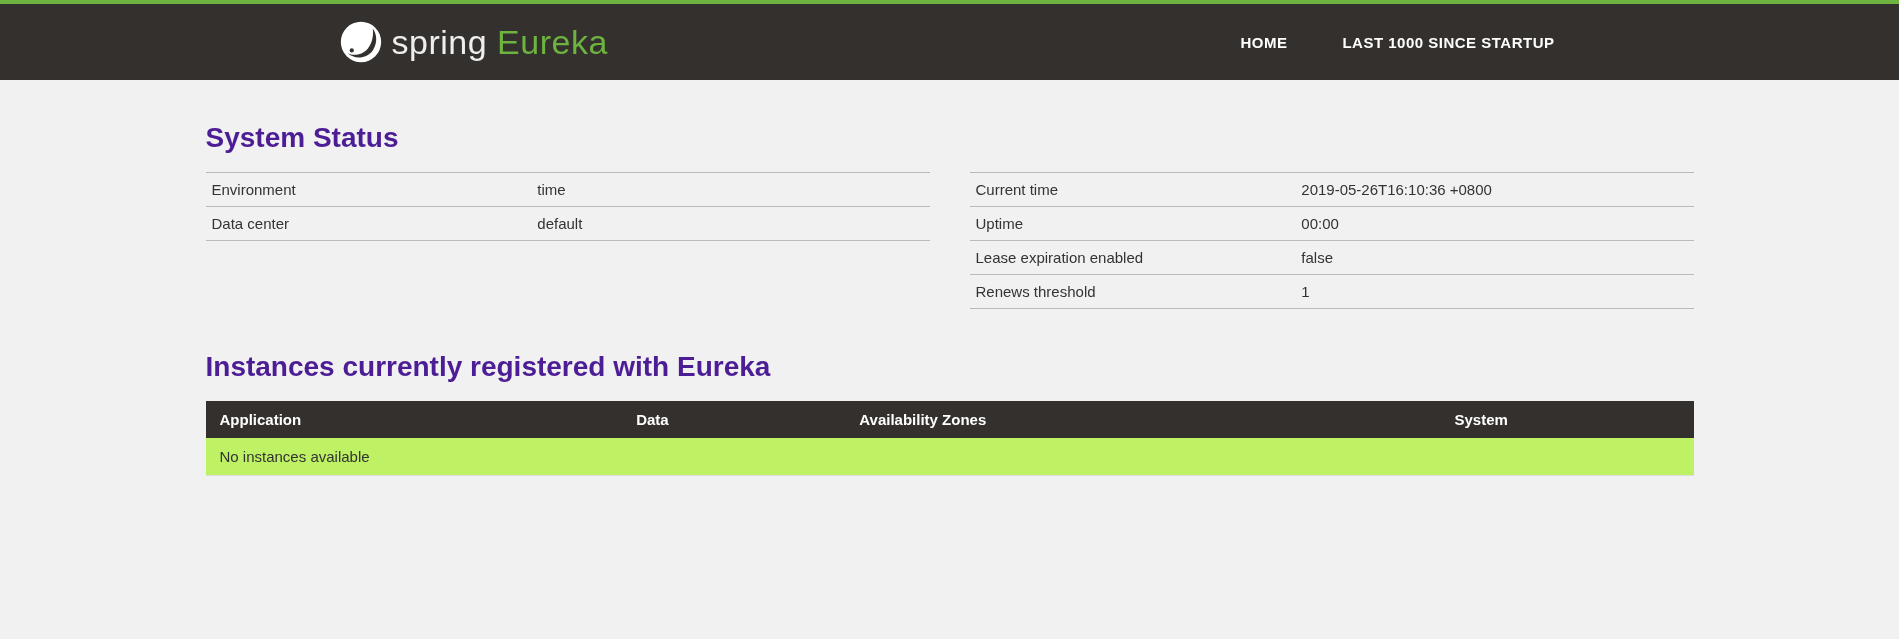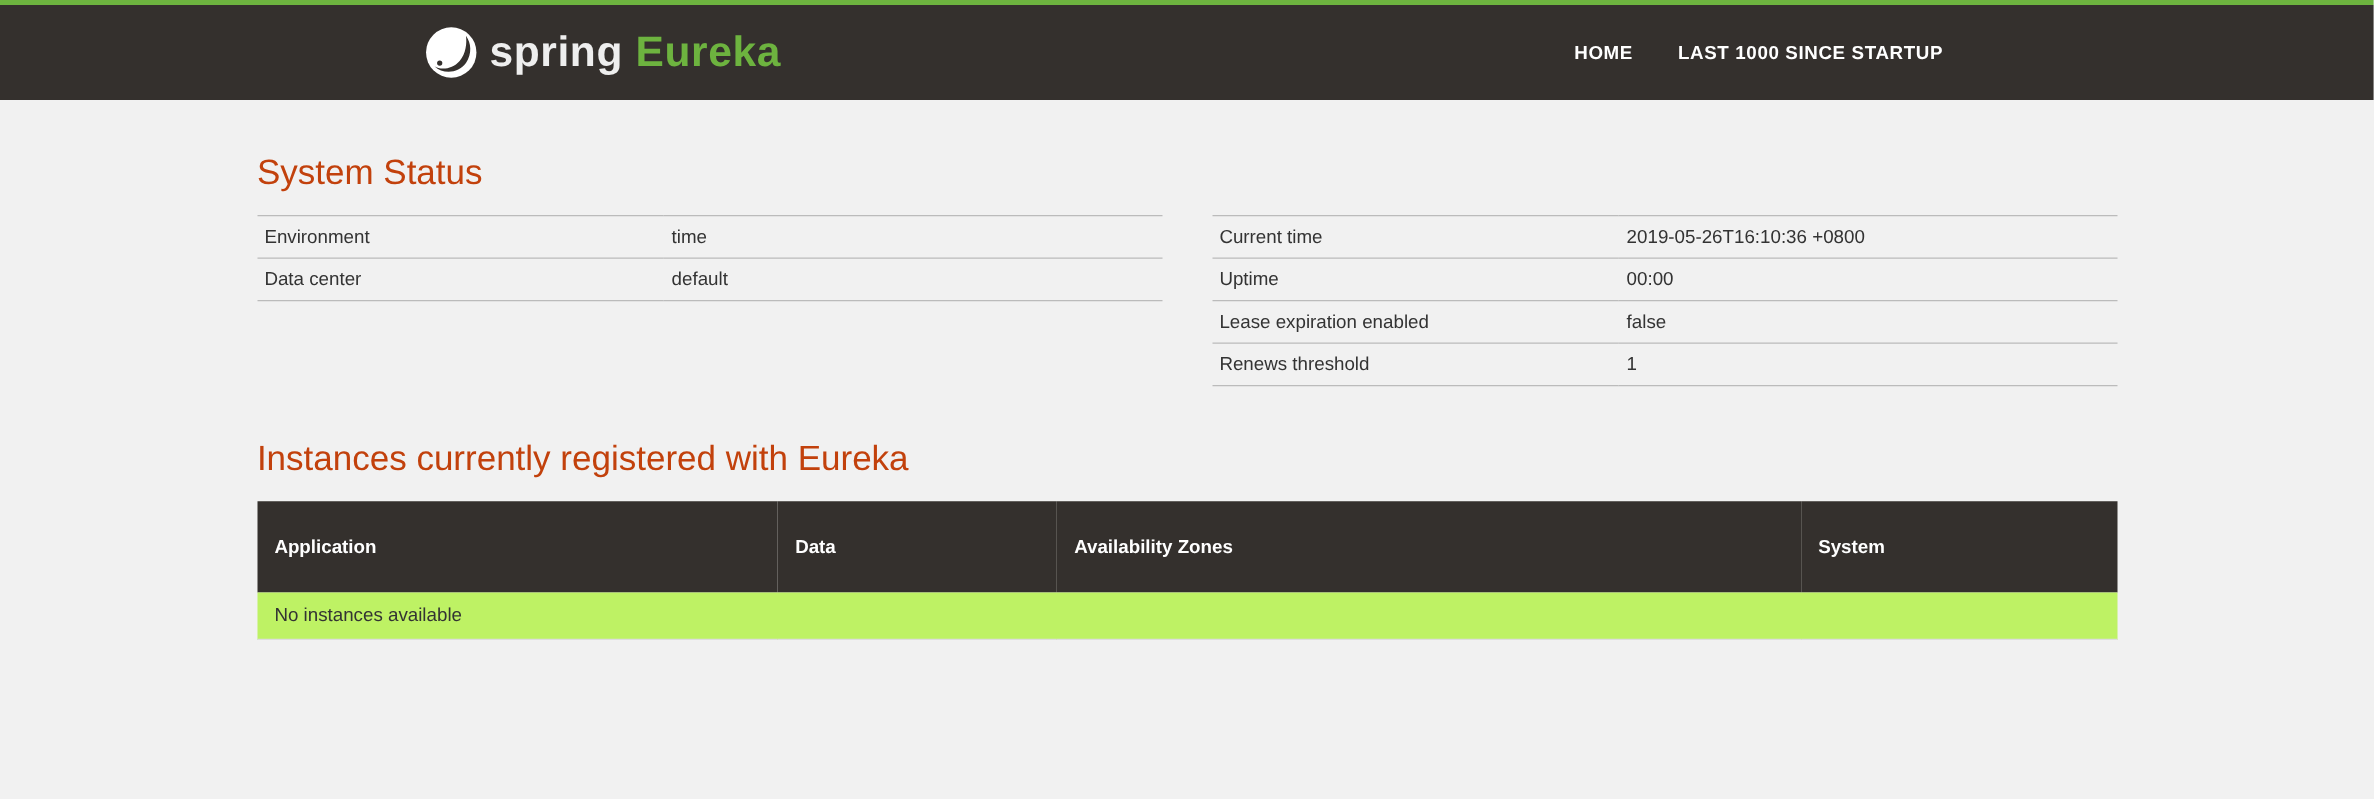--- a/index.html
+++ b/index.html
@@ -36,51 +36,51 @@
       align-items: center;
       gap: 10px;
       margin-left: 140px;
     }
     .brand-icon {
       width: 42px;
       height: 42px;
     }
     .brand-text {
       font-size: 34px;
-      font-weight: 700;
+      font-weight: 400;
       letter-spacing: 0.5px;
     }
     .brand-spring {
       color: #eeeeee;
     }
     .brand-eureka {
       color: #6db33f;
     }
     .nav-links {
       display: flex;
-      gap: 36px;
+      gap: 55px;
       margin-right: 145px;
     }
     .nav-link {
       color: #ffffff;
       font-size: 15px;
       font-weight: 600;
       letter-spacing: 0.5px;
       text-decoration: none;
       cursor: pointer;
     }
     .container {
       max-width: 1520px;
       margin: 0 auto;
       padding: 0 16px;
     }
     h1 {
       font-size: 28px;
-      font-weight: 400;
-      color: #c2410c;
+      font-weight: 700;
+      color: #4c1d95;
       margin-top: 42px;
       margin-bottom: 18px;
     }
     .status-grid {
       display: flex;
       gap: 40px;
     }
     .status-col {
       flex: 1;
     }
@@ -104,21 +104,21 @@
       width: 100%;
       border-collapse: collapse;
       margin-top: 8px;
     }
     .instances-table thead th {
       background: #34302d;
       color: #ffffff;
       text-align: left;
       font-weight: 600;
       font-size: 15px;
-      padding: 28px 14px;
+      padding: 10px 14px;
     }
     .instances-table tbody td {
       padding: 10px 14px;
       font-size: 15px;
       background: #bef264;
       border-bottom: 1px solid #ddd;
     }
     .instances-table thead th:nth-child(1) { width: 28%; }
     .instances-table thead th:nth-child(2) { width: 15%; }
     .instances-table thead th:nth-child(3) { width: 40%; }

